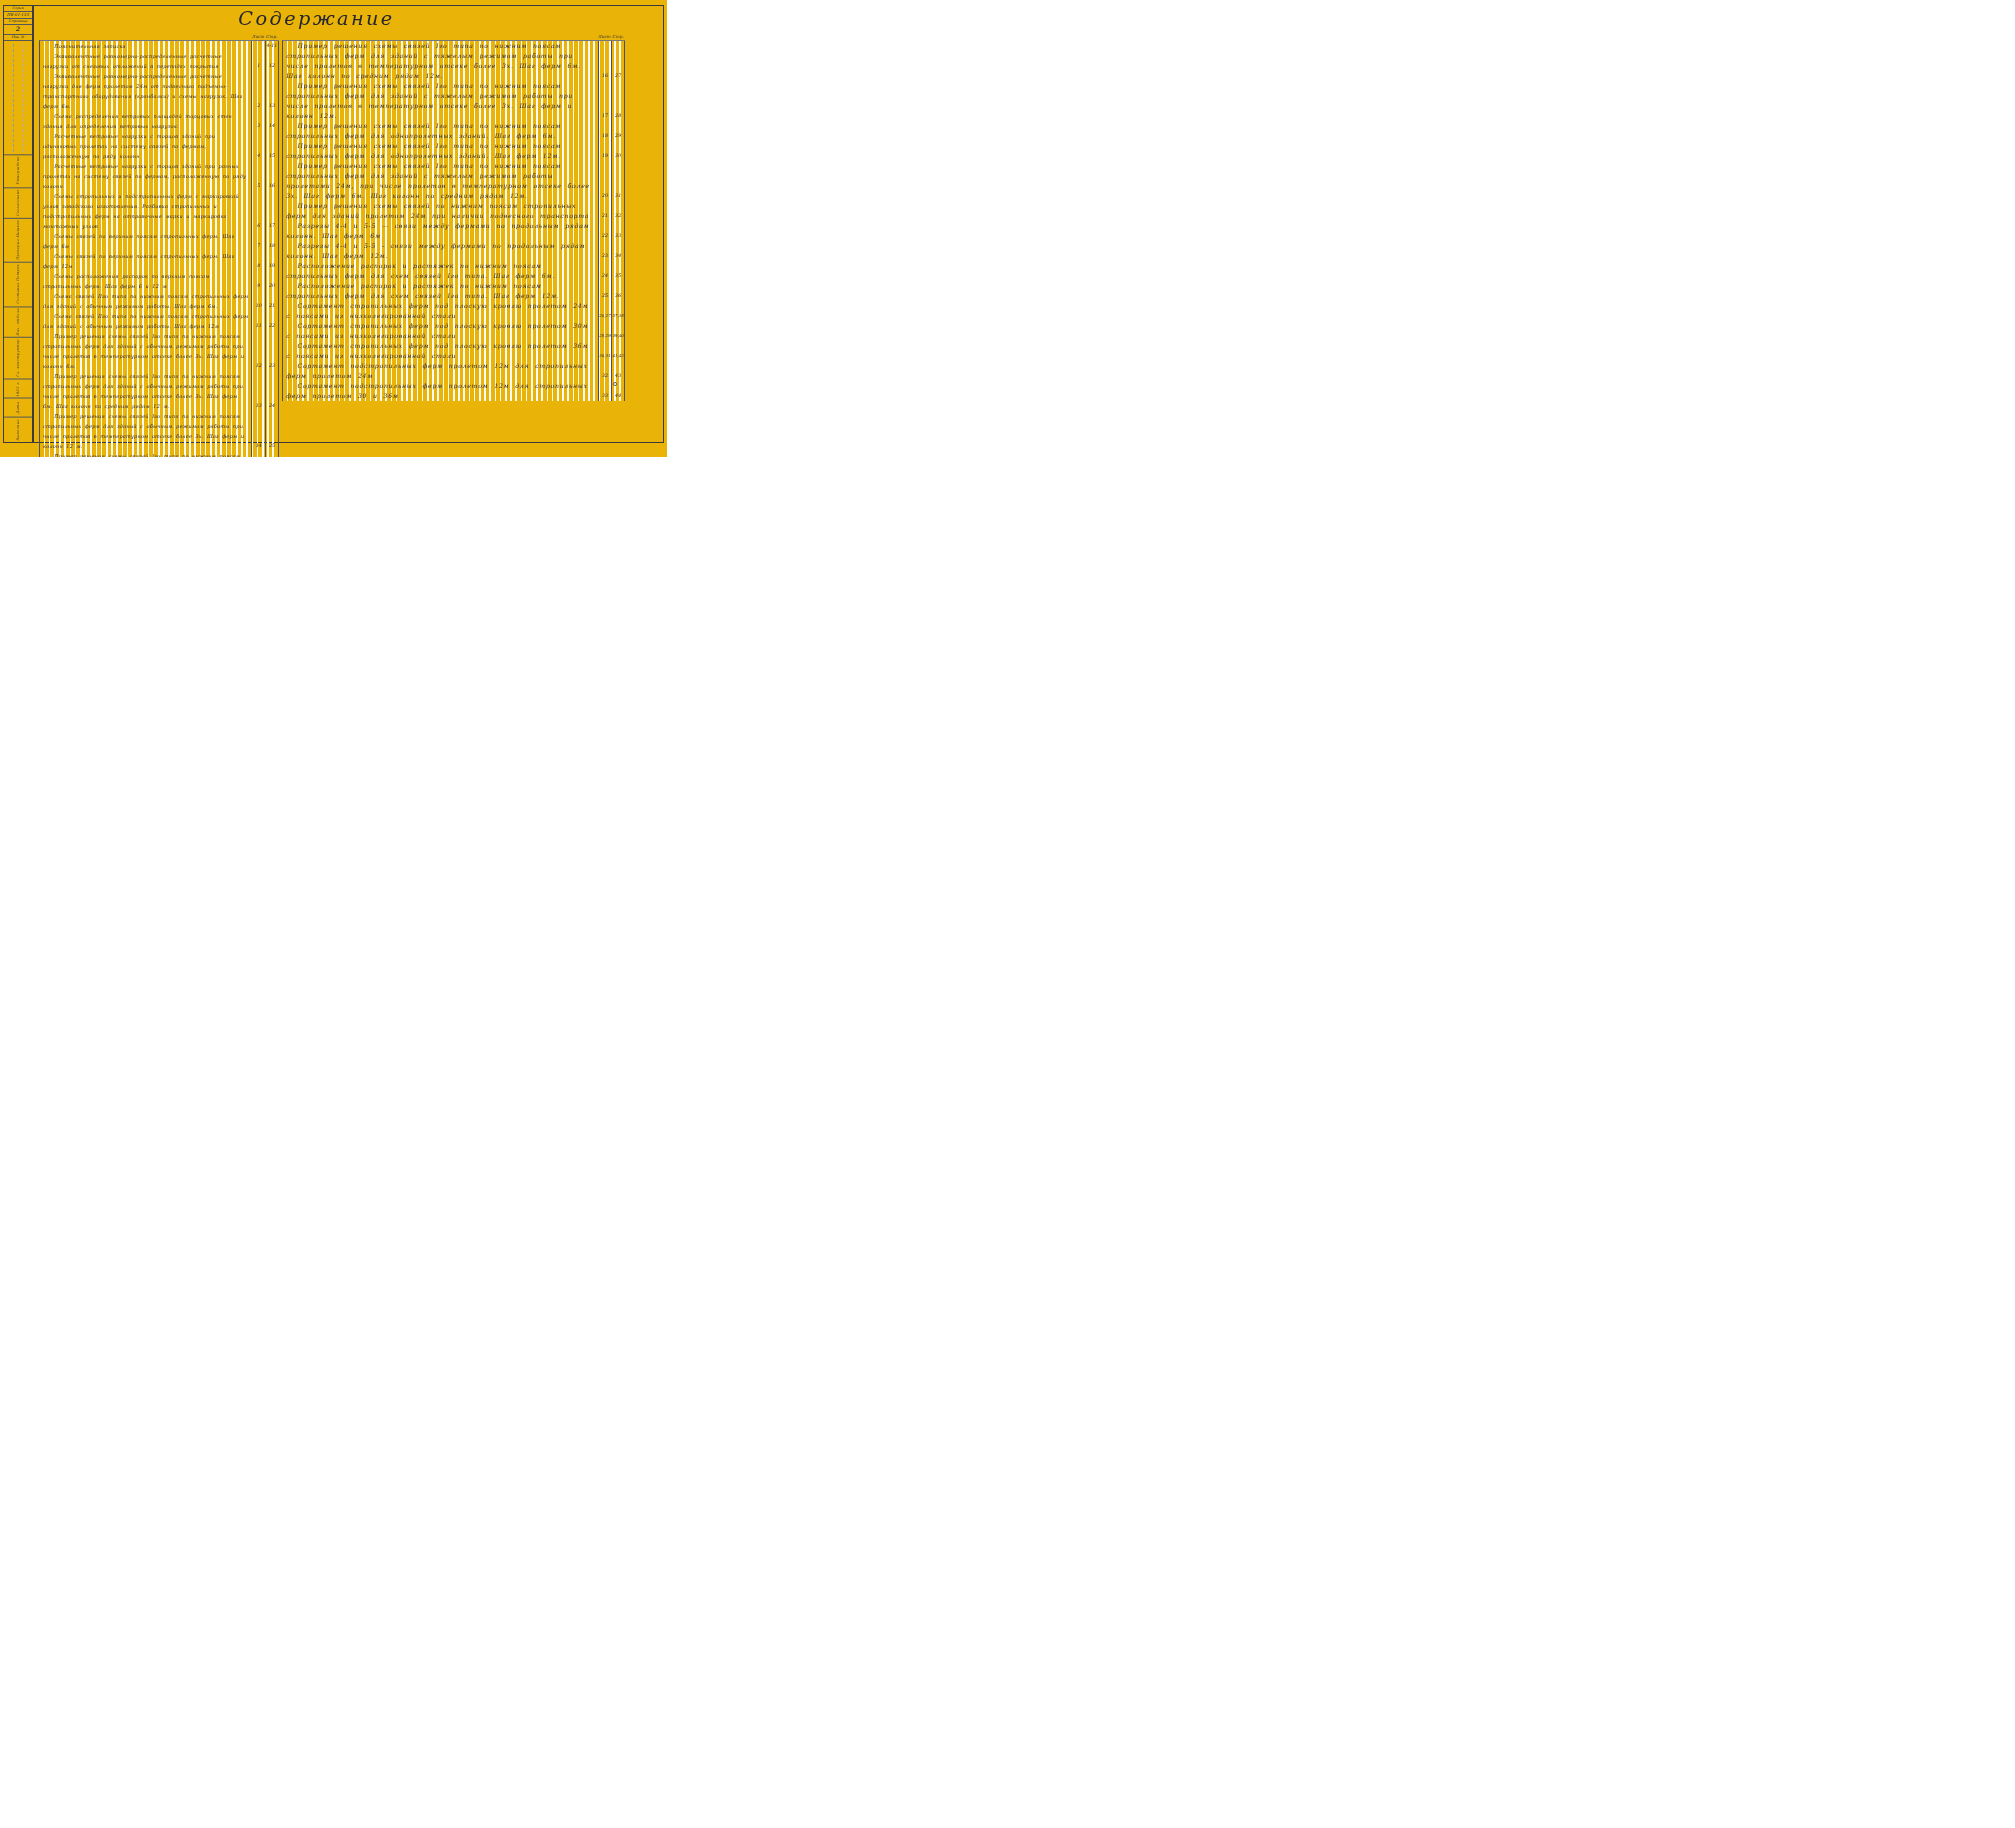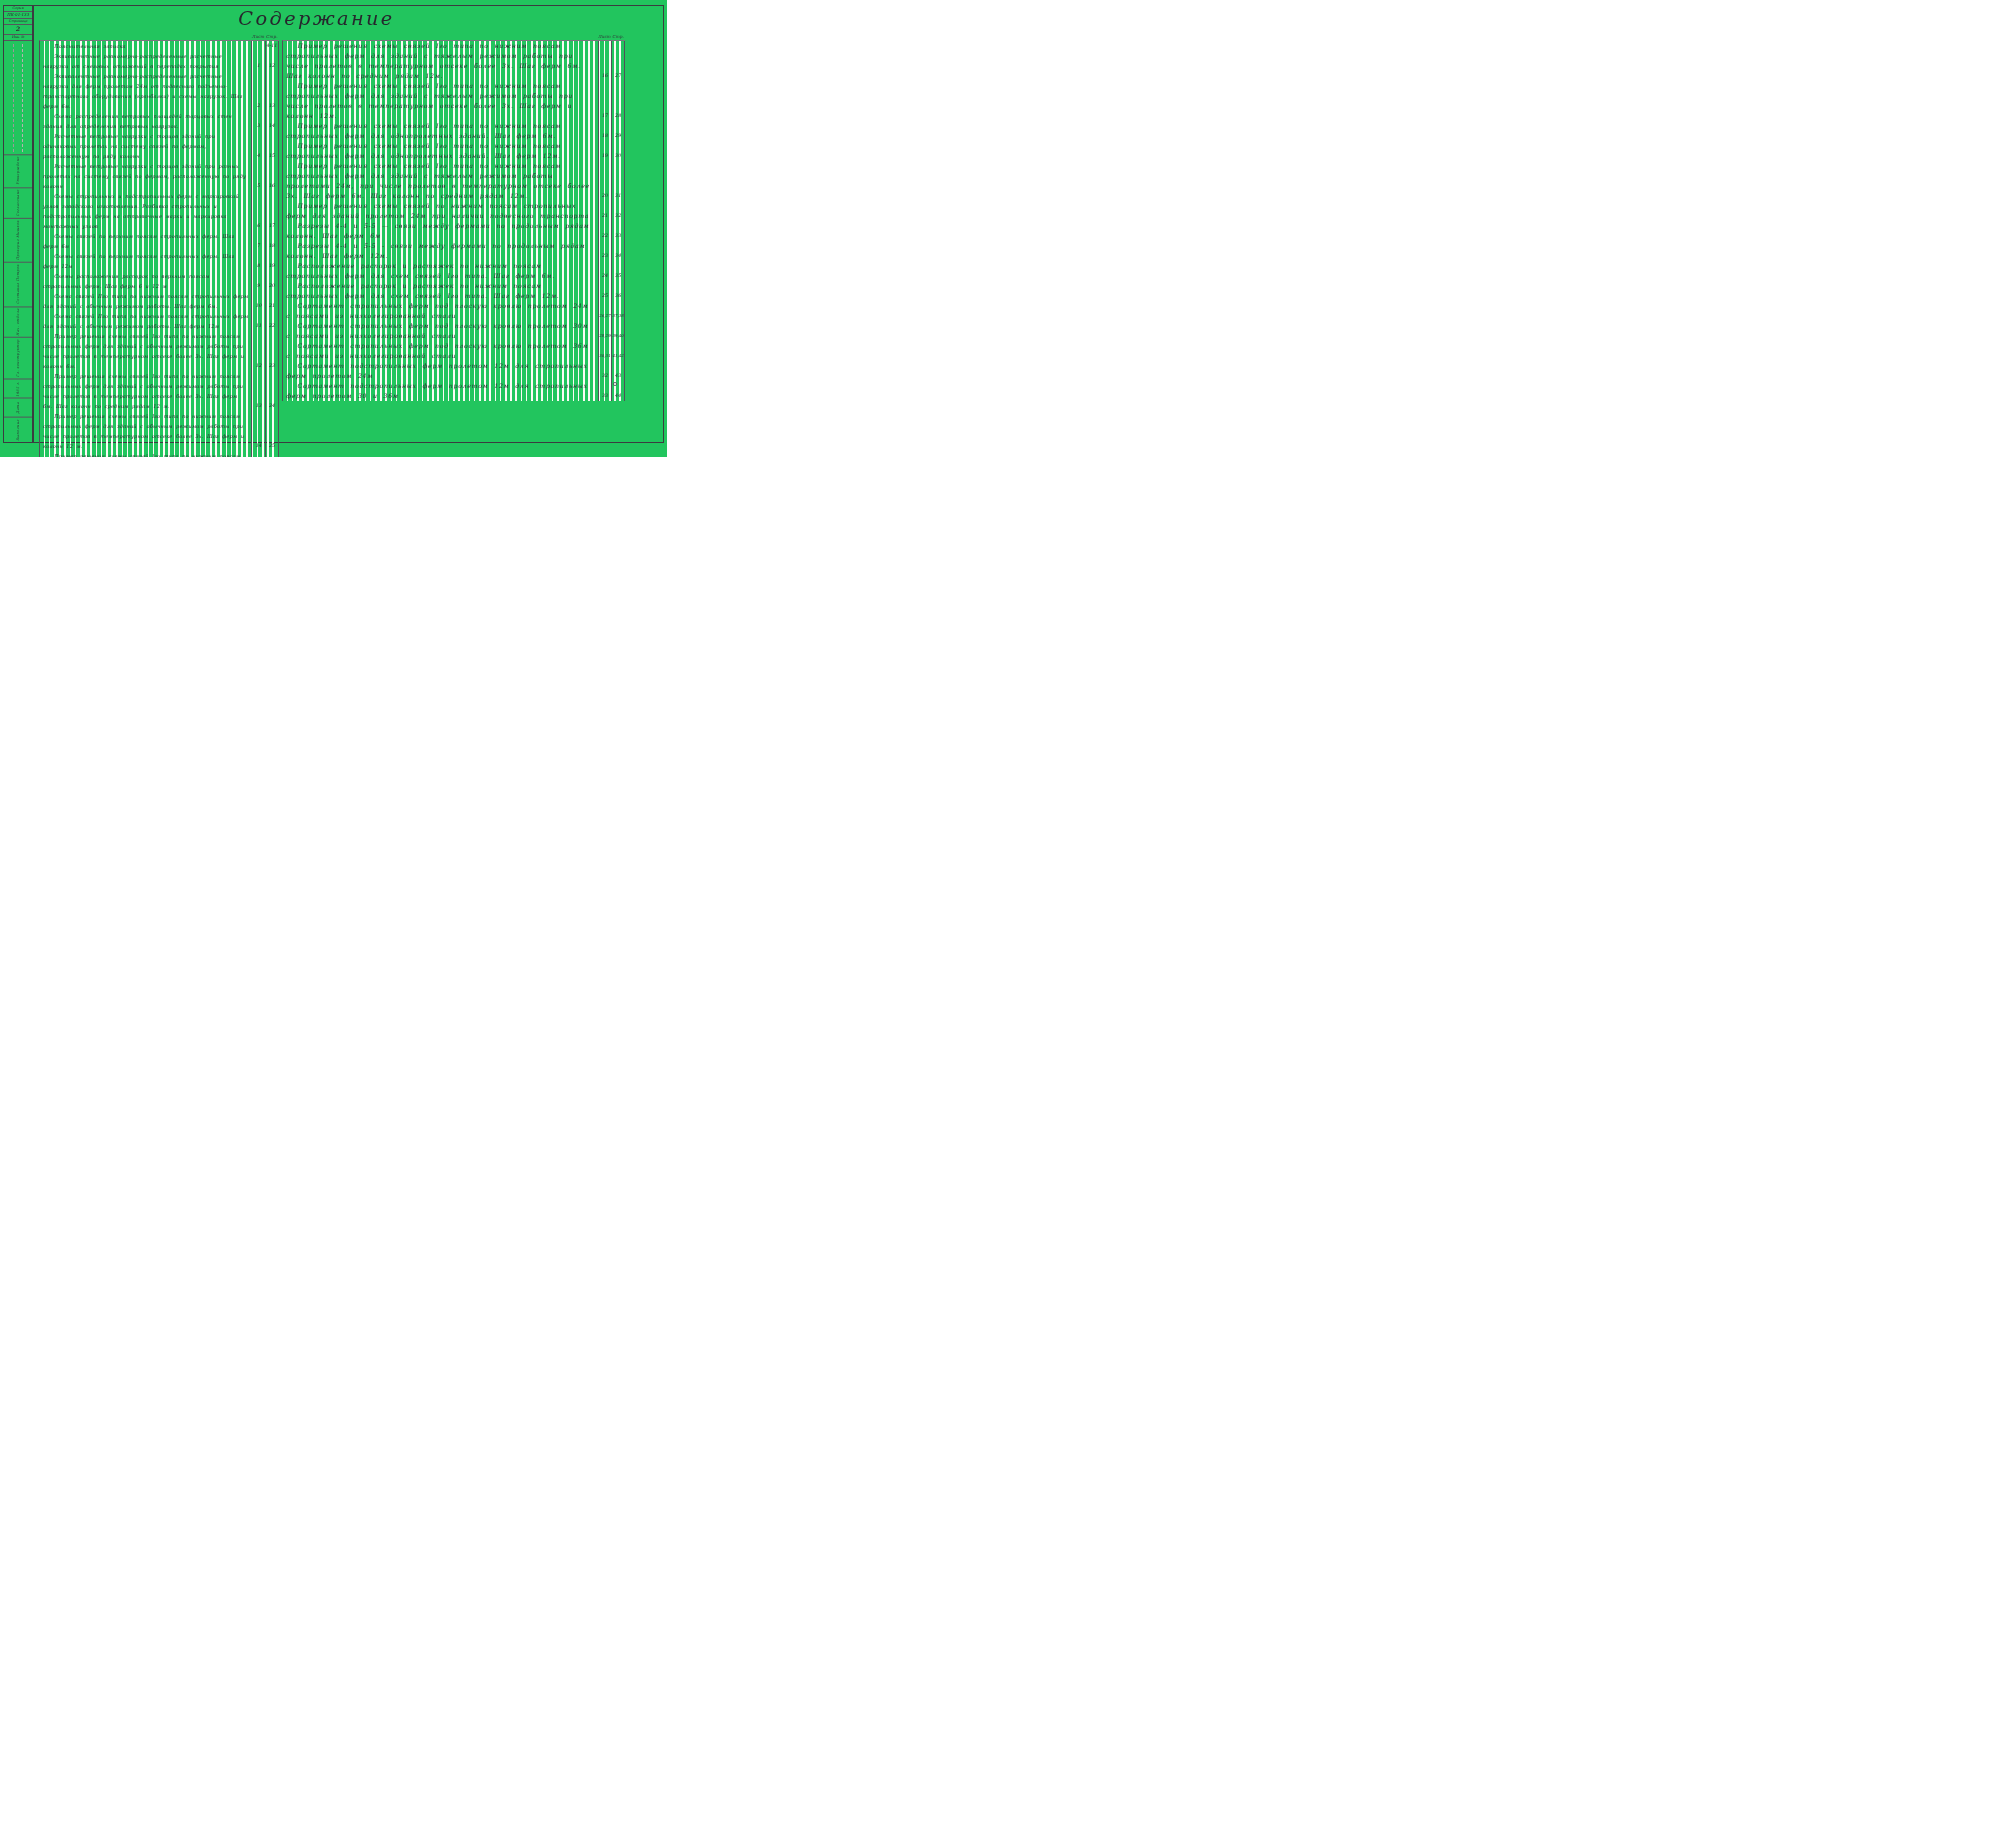--- a/index.html
+++ b/index.html
@@ -1,20 +1,20 @@
 <!DOCTYPE html>
 <html style="font-size:6.4px"><head>
 <meta charset="utf-8">
 <style>
   * { box-sizing: border-box; }
   html,body { margin:0; padding:0; background:#ffffff; }
   .page {
     position:relative;
     width:667px; height:457px;
-    background:#22c55e;
+    background:#eab308;
     font-family:"DejaVu Serif", serif;
     font-style:italic;
     color:#2c2d33;
     overflow:hidden;
   }
 
   
   .sidebar {
     position:absolute; left:3.2px; top:4.8px; bottom:13.7px; width:30px;
     border:0.8px solid #3b3c40;

